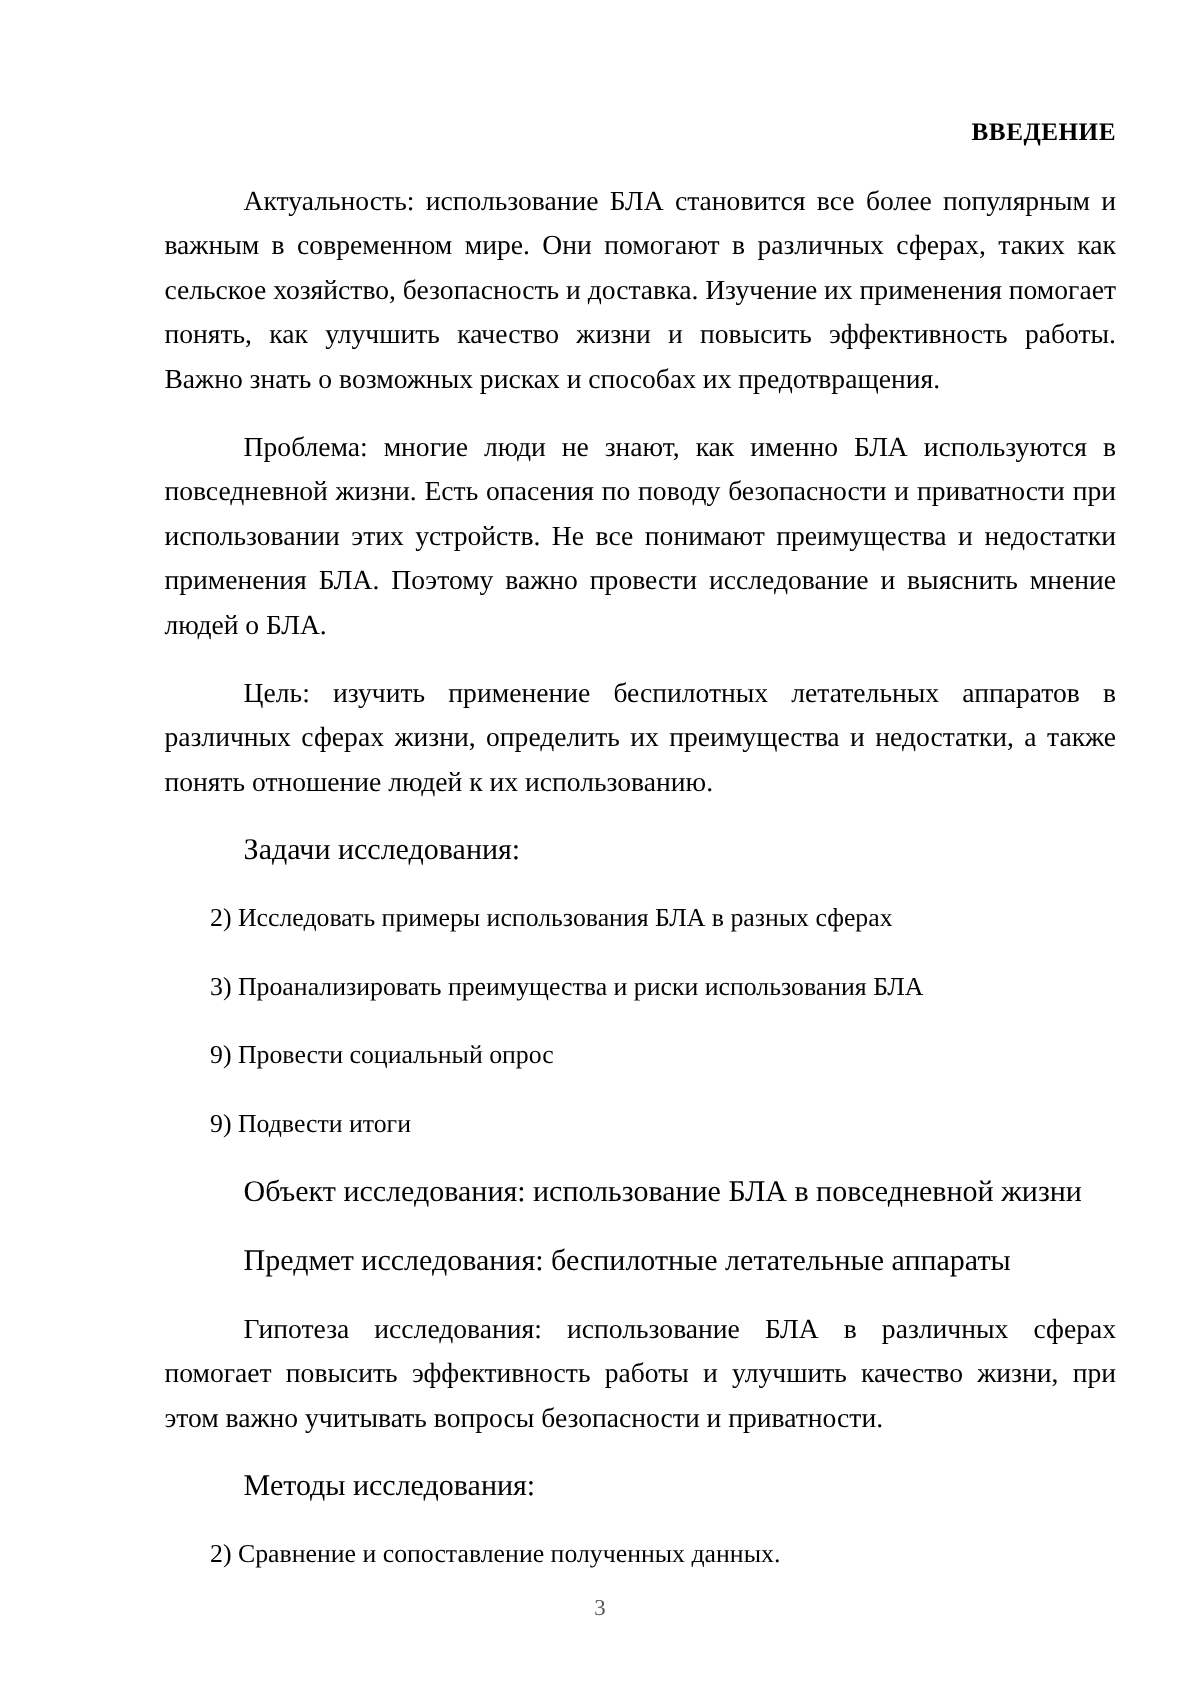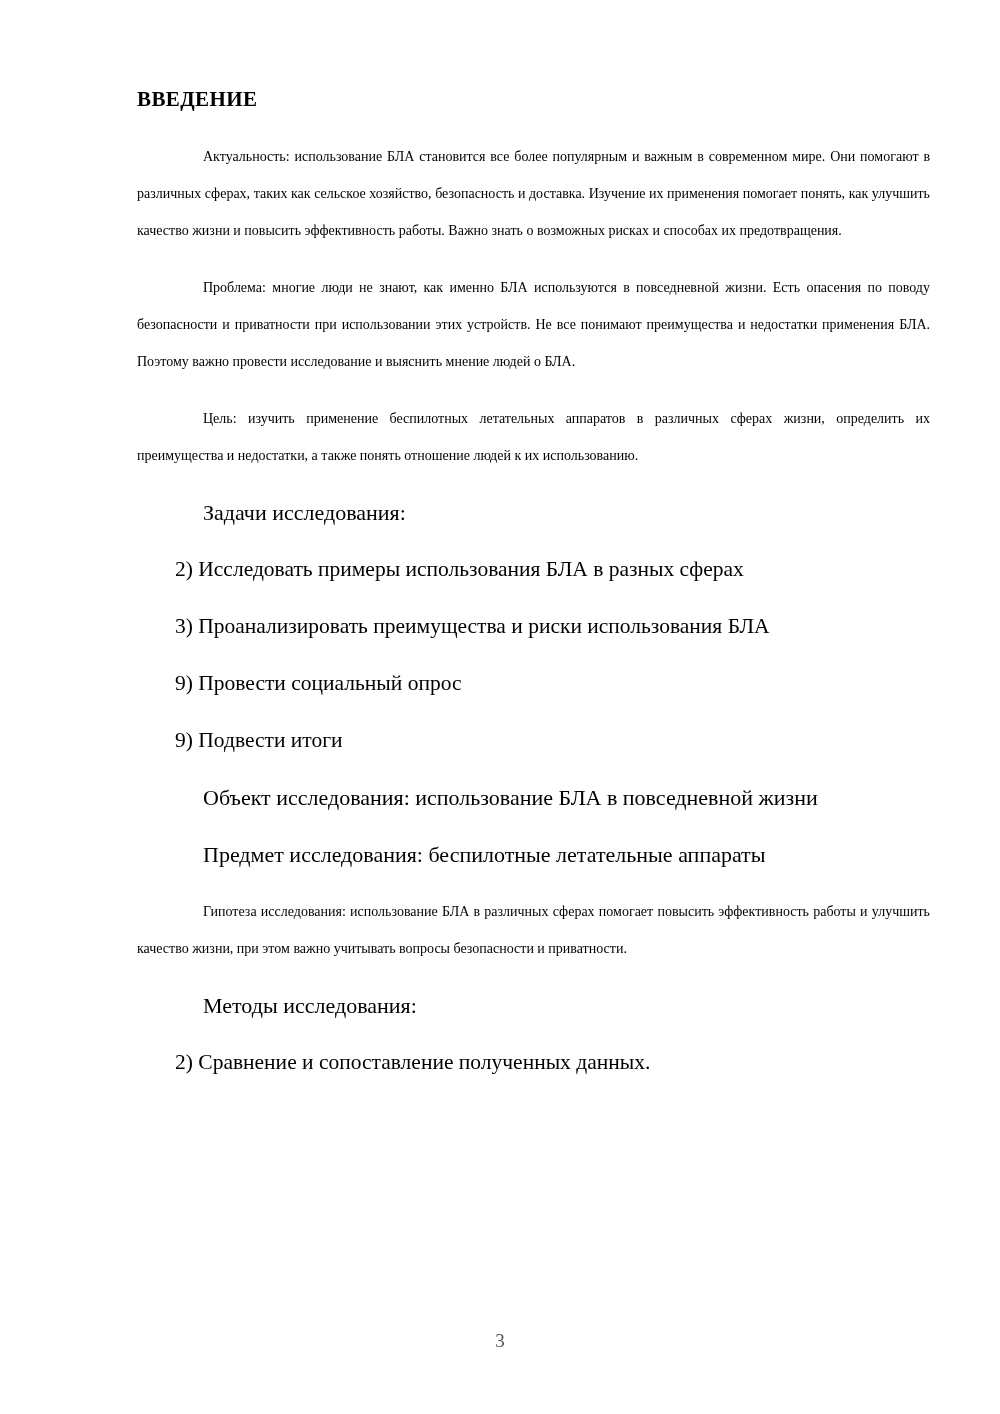--- a/index.html
+++ b/index.html
@@ -21,37 +21,37 @@
   }
   .content {
     position: absolute;
     left: 137px;
     top: 86px;
     width: 793px;
   }
   .doc-title {
     font-size: 21px;
     font-weight: bold;
-    text-align: left;
+    text-align: right;
     letter-spacing: 0.4px;
-    margin: 0 0 26px 0;
+    margin: 11px 0 26px 0;
     line-height: 1.25;
   }
   .para {
-    font-size: 14px;
+    font-size: 23px;
     line-height: 37px;
     text-align: justify;
     text-justify: inter-word;
     text-indent: 66px;
     margin: 0 0 20px 0;
     hyphens: none;
   }
   
   .heading-line {
-    font-size: 22px;
+    font-size: 25px;
     line-height: 37px;
     text-indent: 66px;
     text-align: left;
     margin: 0 0 20px 0;
   }
   .list {
     list-style: none;
     margin: 0 0 20px 0;
     padding: 0;
   }

